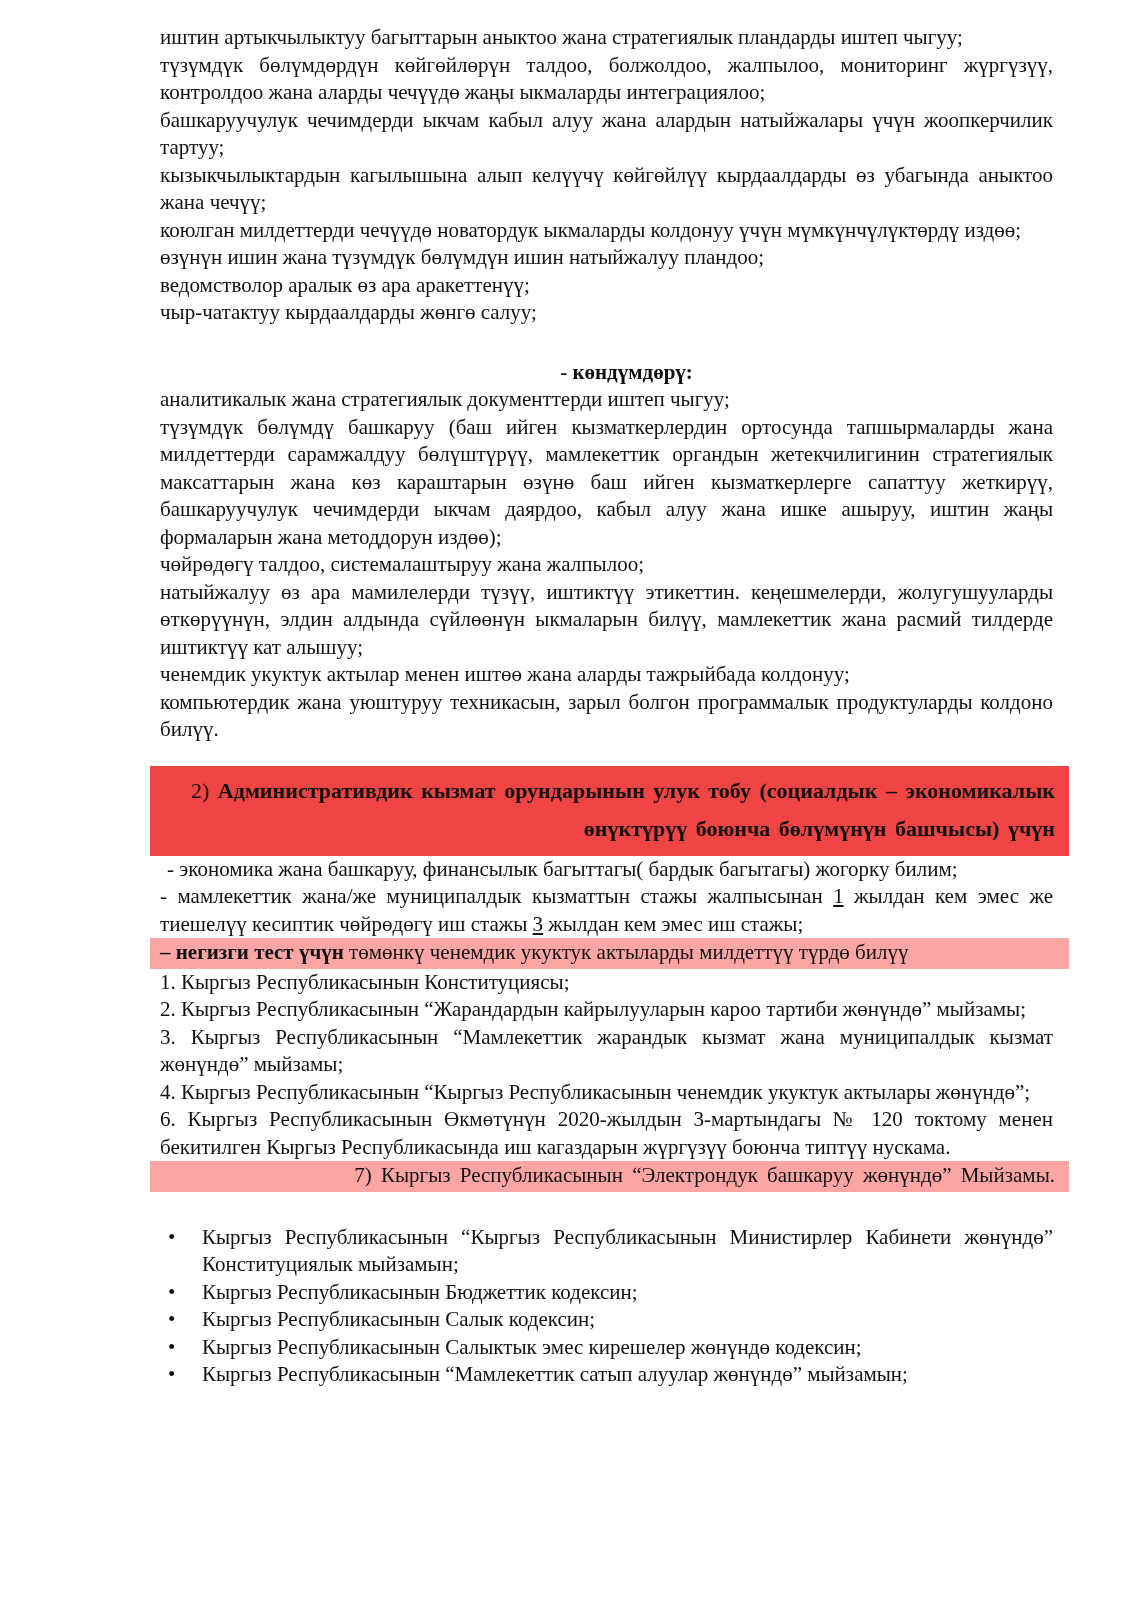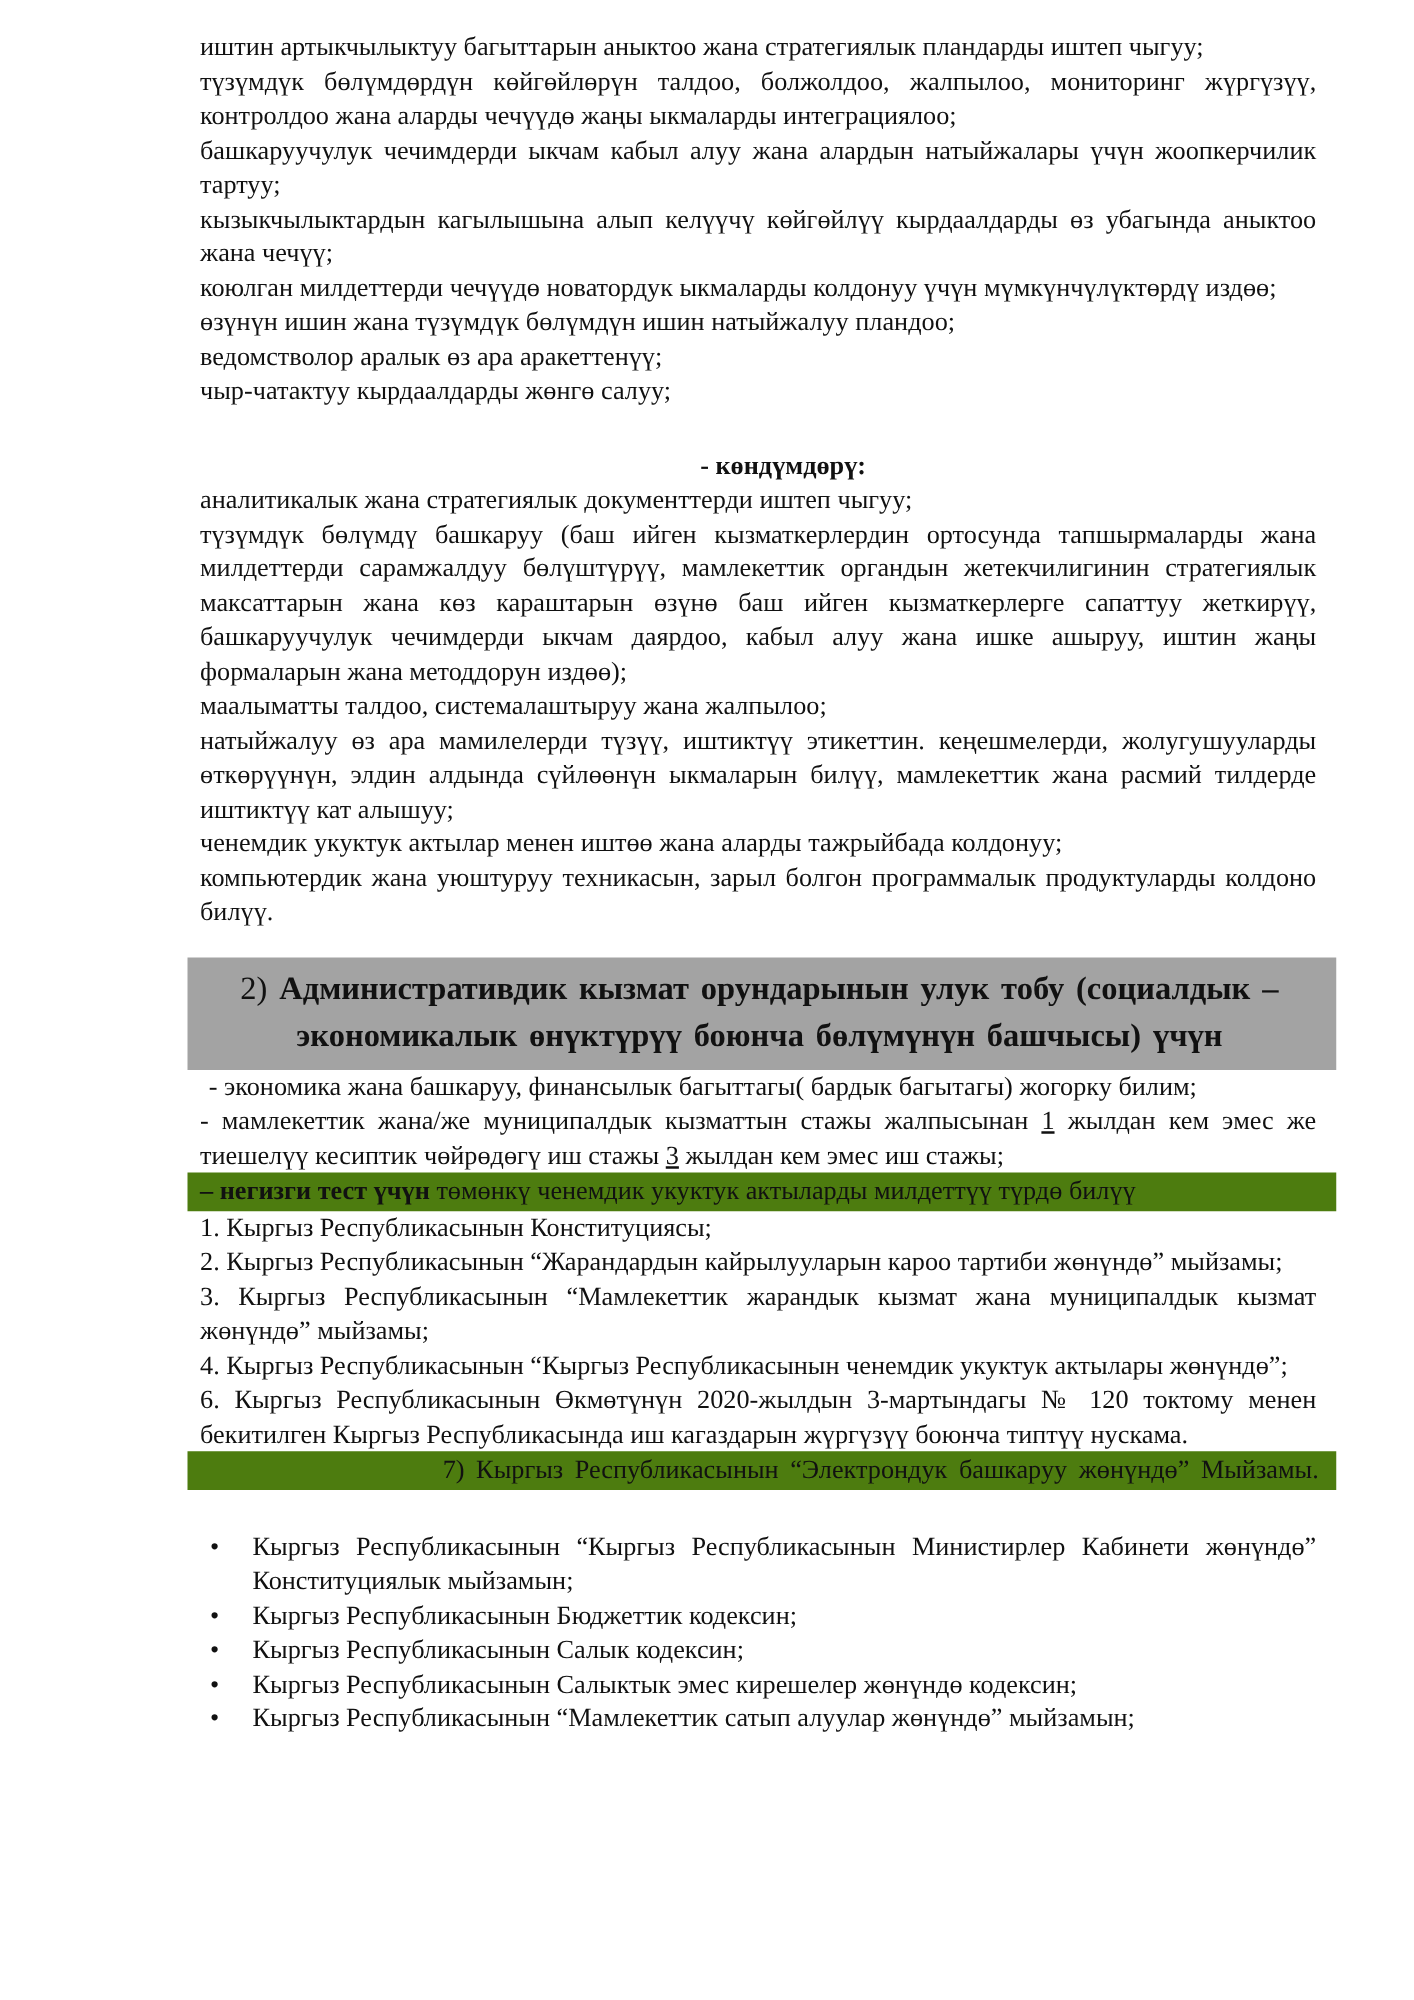--- a/index.html
+++ b/index.html
@@ -27,35 +27,35 @@
     text-align: justify;
   }
   .gap-lg { height: 32px; }
   .gap-md { height: 22px; }
   .skills-title {
     font-weight: bold;
     padding-left: 40px;
     text-align: center;
   }
   .pos-heading {
-    background: #a3a3a3;
+    background: #ef4444;
     font-weight: bold;
-    font-size: 26px;
+    font-size: 22px;
     line-height: 38px;
     margin-left: -10px;
     margin-right: -16px;
     padding: 6px 14px 8px 10px;
     word-spacing: 3px;
-    text-align: center;
+    text-align: right;
   }
   .pos-heading .num {
     font-weight: normal;
   }
   .hl-line {
-    background: #4d7c0f;
+    background: #fca5a5;
     margin-left: -10px;
     margin-right: -16px;
     padding: 1px 14px 2px 10px;
   }
   .law7 {
     word-spacing: 4px;
     text-align: right;
   }
   .b { font-weight: bold; }
   .u { text-decoration: underline; }
@@ -82,21 +82,21 @@
   <p>коюлган милдеттерди чечүүдө новатордук ыкмаларды колдонуу үчүн мүмкүнчүлүктөрдү издөө;</p>
   <p>өзүнүн ишин жана түзүмдүк бөлүмдүн ишин натыйжалуу пландоо;</p>
   <p>ведомстволор аралык өз ара аракеттенүү;</p>
   <p>чыр-чатактуу кырдаалдарды жөнгө салуу;</p>
 
   <div class="gap-lg"></div>
 
   <p class="skills-title">- көндүмдөрү:</p>
   <p>аналитикалык жана стратегиялык документтерди иштеп чыгуу;</p>
   <p>түзүмдүк бөлүмдү башкаруу (баш ийген кызматкерлердин ортосунда тапшырмаларды жана милдеттерди сарамжалдуу бөлүштүрүү, мамлекеттик органдын жетекчилигинин стратегиялык максаттарын жана көз караштарын өзүнө баш ийген кызматкерлерге сапаттуу жеткирүү, башкаруучулук чечимдерди ыкчам даярдоо, кабыл алуу жана ишке ашыруу, иштин жаңы формаларын жана методдорун издөө);</p>
-  <p>маалыматты талдоо, системалаштыруу жана жалпылоо;</p>
+  <p>чөйрөдөгү талдоо, системалаштыруу жана жалпылоо;</p>
   <p>натыйжалуу өз ара мамилелерди түзүү, иштиктүү этикеттин. кеңешмелерди, жолугушууларды өткөрүүнүн, элдин алдында сүйлөөнүн ыкмаларын билүү, мамлекеттик жана расмий тилдерде иштиктүү кат алышуу;</p>
   <p>ченемдик укуктук актылар менен иштөө жана аларды тажрыйбада колдонуу;</p>
   <p>компьютердик жана уюштуруу техникасын, зарыл болгон программалык продуктуларды колдоно билүү.</p>
 
   <div class="gap-md"></div>
 
   <p class="pos-heading"><span class="num">2) </span><span>Административдик кызмат орундарынын улук тобу (социалдык – экономикалык өнүктүрүү боюнча бөлүмүнүн башчысы) үчүн</span></p>
 
   <p class="edu">- экономика жана башкаруу, финансылык багыттагы( бардык багытагы) жогорку билим;</p>
 

